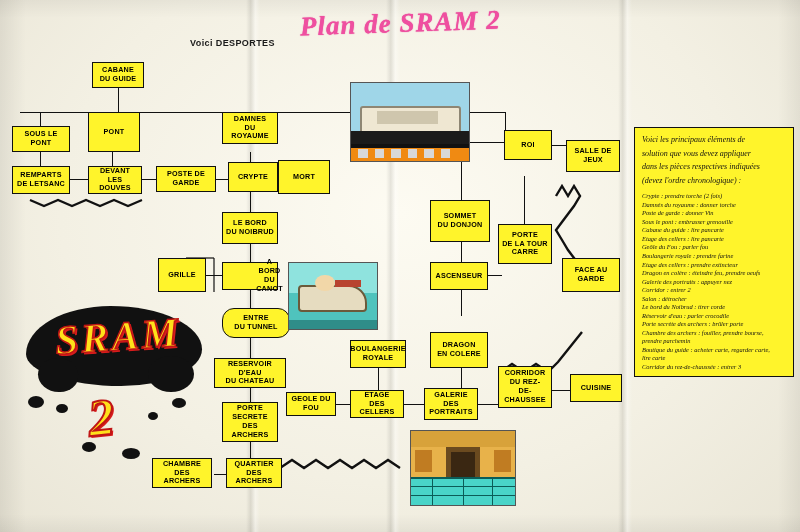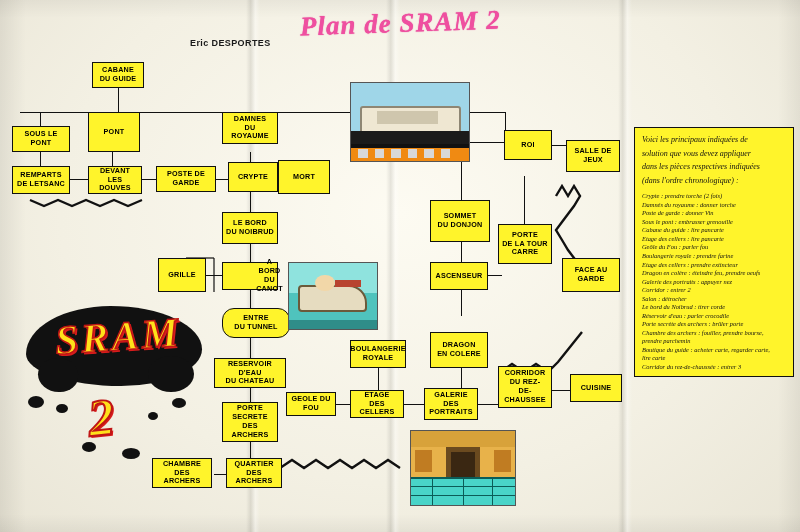--- a/index.html
+++ b/index.html
@@ -133,21 +133,21 @@
 </style>
 </head>
 <body>
 
 <div class="paper"></div>
 <div class="fold" id="fold1"></div>
 <div class="fold" id="fold2"></div>
 <div class="fold" id="fold3"></div>
 
 <div class="title">Plan de SRAM 2</div>
-<div class="author">Eric  DESPORTES</div>
+<div class="author">Voici  DESPORTES</div>
 
 <div class="ln lnh" style="left:20px;  top:112px; width:486px;"></div>
 <div class="ln lnv" style="left:118px; top:88px;  height:24px;"></div>
 
 <div class="ln lnv" style="left:40px;  top:112px; height:14px;"></div>
 <div class="ln lnv" style="left:112px; top:112px; height:14px;"></div>
 <div class="ln lnv" style="left:250px; top:112px; height:14px;"></div>
 <div class="ln lnv" style="left:505px; top:112px; height:18px;"></div>
 
 <div class="ln lnv" style="left:40px;  top:152px; height:16px;"></div>
@@ -349,24 +349,24 @@
     <div style="position:absolute;left:0;top:74%;width:100%;height:1px;background:#0b5c57;"></div>
     <div style="position:absolute;left:0;top:86%;width:100%;height:1px;background:#0b5c57;"></div>
     <div style="position:absolute;left:20%;top:62%;width:1px;height:38%;background:#0b5c57;"></div>
     <div style="position:absolute;left:50%;top:62%;width:1px;height:38%;background:#0b5c57;"></div>
     <div style="position:absolute;left:78%;top:62%;width:1px;height:38%;background:#0b5c57;"></div>
   </div>
 </div>
 
 <div class="notes">
   <div class="intro">
-    <div>Voici les principaux indiquées de</div>
+    <div>Voici les principaux éléments de</div>
     <div>solution que vous devez appliquer</div>
     <div>dans les pièces respectives indiquées</div>
-    <div>(dans l'ordre chronologique) :</div>
+    <div>(devez l'ordre chronologique) :</div>
   </div>
   <ul>
     <li>Crypte : prendre torche (2 fois)</li>
     <li>Damnés du royaume : donner torche</li>
     <li>Poste de garde : donner Vin</li>
     <li>Sous le pont : embrasser grenouille</li>
     <li>Cabane du guide : lire pancarte</li>
     <li>Etage des cellers : lire pancarte</li>
     <li>Geôle du Fou : parler fou</li>
     <li>Boulangerie royale : prendre farine</li>

